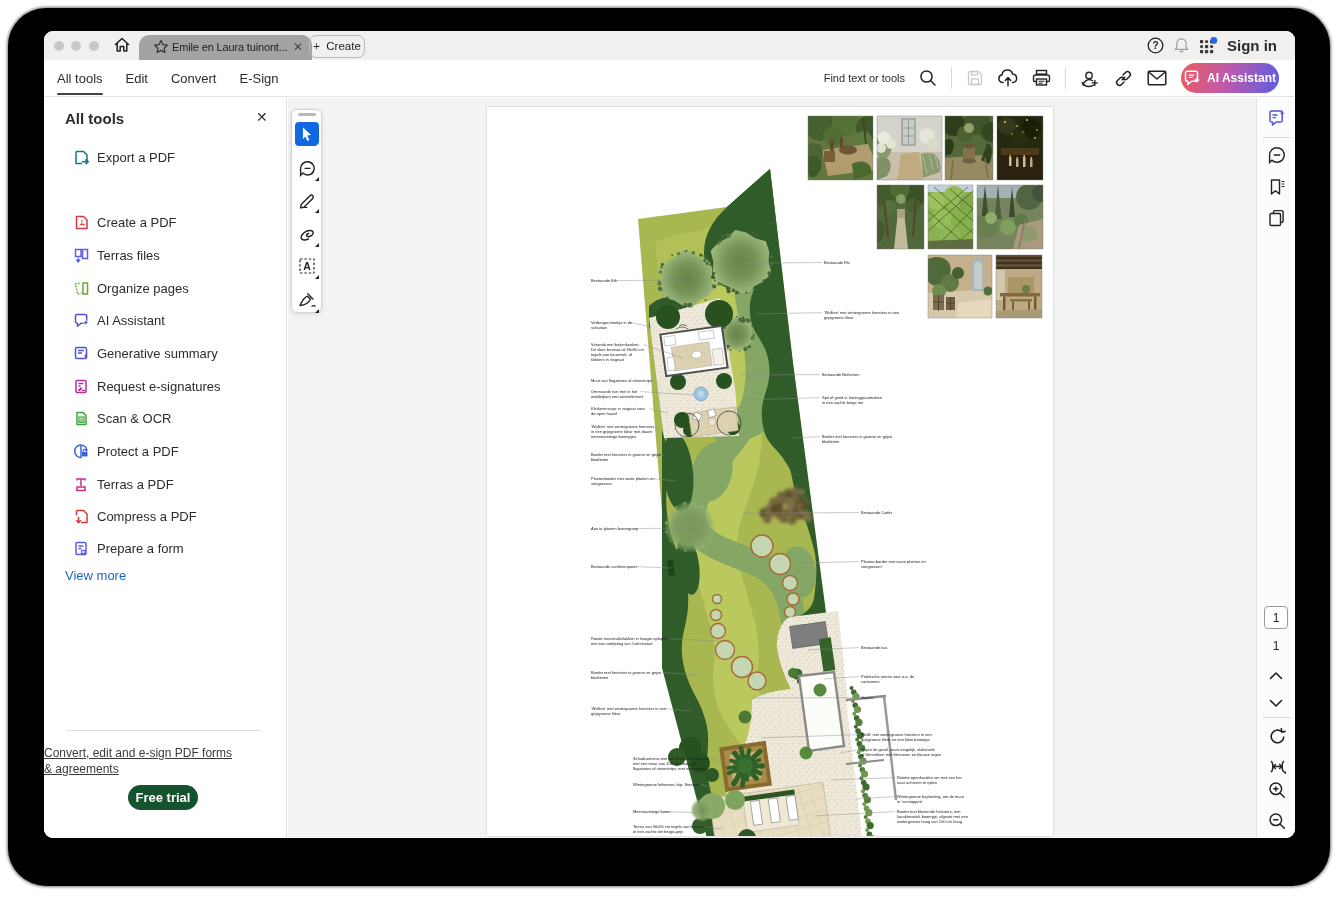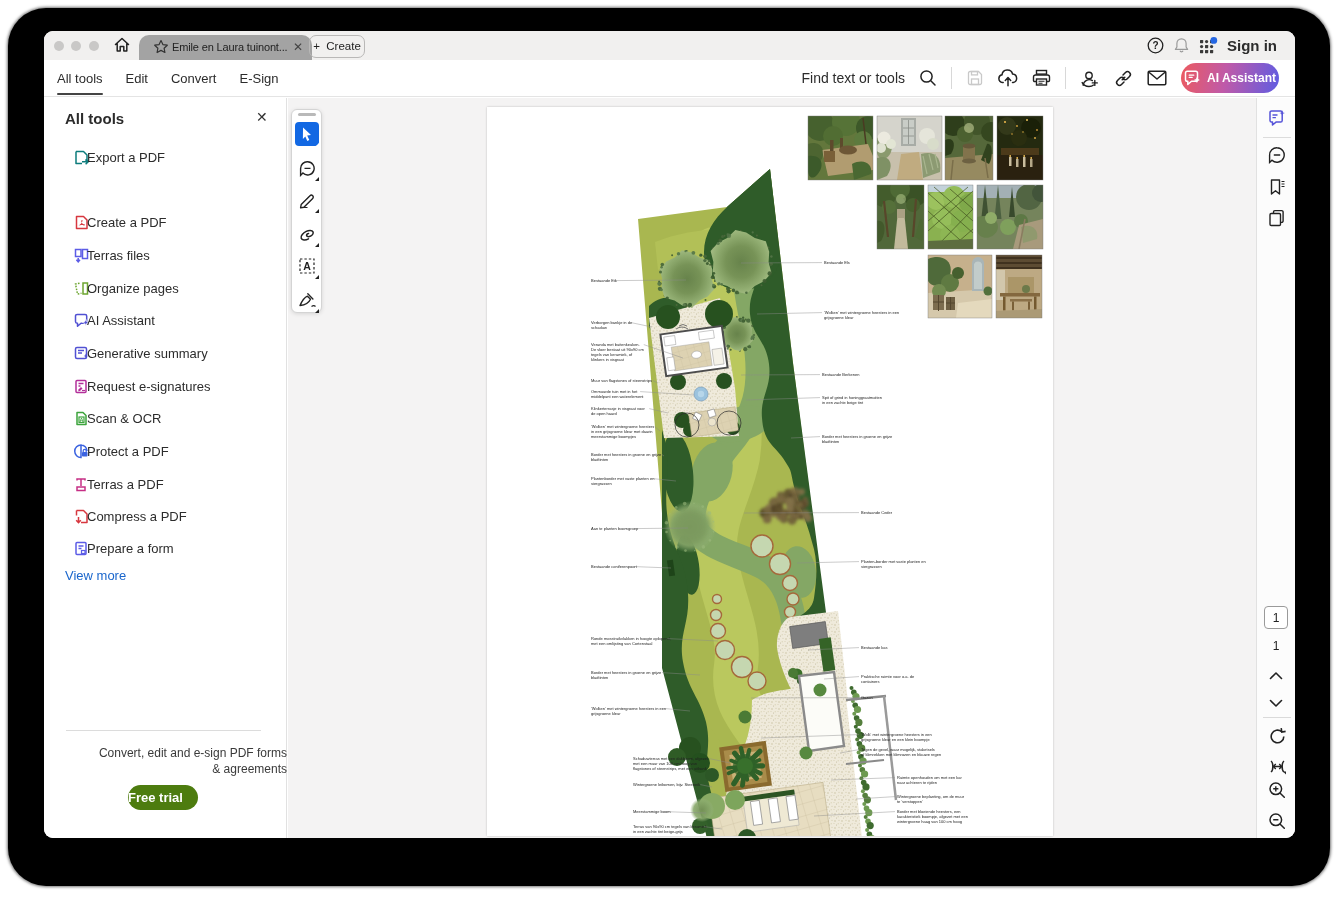--- a/index.html
+++ b/index.html
@@ -16,35 +16,35 @@
 #tab .x { position:absolute; right:9px; top:4.5px; font-size:12px; color:#444; }
 #createbtn { position:absolute; left:265px; top:4px; width:56px; height:23px; border:1px solid #b9b8b7; border-radius:7px; font-size:11.5px; color:#222; text-align:center; line-height:21px; }
 #tb-right { position:absolute; right:18px; top:0; height:29px; display:flex; align-items:center; gap:9px; }
 #signin { font-size:15px; font-weight:bold; color:#2c2c2c;text-align:center; }
 
 #toolbar { position:absolute; left:0; top:29px; width:100%; height:37px; background:#fff; border-bottom:1px solid #e4e4e4; }
 #menus { position:absolute; left:13px; top:0; height:36px; display:flex; gap:23px; align-items:center; font-size:13px; color:#2c2c2c; }
 #menus .sel { position:relative; }
 #menus .sel:after { content:""; position:absolute; left:0; right:0; bottom:-9px; height:2px; background:#444; border-radius:1px; }
 #findrow { position:absolute; right:16px; top:0; height:36px; display:flex; align-items:center; gap:14px; }
-#findrow .ft { font-size:14px; color:#2c2c2c; margin-right:0px; }
+#findrow .ft { font-size:11px; color:#2c2c2c; margin-right:0px; }
 .vsep { width:1px; height:22px; background:#d8d8d8; }
 #aibtn { white-space:nowrap; width:98px; height:30px; border-radius:15px; background:linear-gradient(100deg,#ec5a5f 0%,#c05aa8 45%,#5f5ce2 100%); color:#fff; font-size:12px; font-weight:bold; display:flex; align-items:center; justify-content:center; gap:6px; }
 
 #content { position:absolute; left:0; top:67px; width:100%; height:740px; }
 #leftpanel { position:absolute; left:0; top:0; width:243px; height:100%; background:#fff; border-right:1px solid #e1e1e1; }
 #lp-head { position:absolute; left:21px; top:12px; font-size:15px; font-weight:bold; color:#2c2c2c; }
 #lp-x { position:absolute; left:212px; top:11px; font-size:14px; color:#333; }
 .tool { position:absolute; left:0; width:243px; height:33px; }
 .tool .ic { position:absolute; left:29px; top:1px; width:17px; height:17px; }
-.tool .lb { position:absolute; left:43px; top:2px; font-size:13px; color:#2c2c2c; }
+.tool .lb { position:absolute; left:53px; top:2px; font-size:13px; color:#2c2c2c; }
 #viewmore { position:absolute; left:21px; top:470px; font-size:13px; color:#1a66cc; }
 #lp-div { position:absolute; left:22px; top:632px; width:195px; height:1px; background:#dcdcdc; }
-#lp-cap { position:absolute; left:0; top:648px; width:243px; text-align:right; font-size:12px; color:#3a3a3a; line-height:1.3; }
-#freetrial { position:absolute; left:84px; top:687px; width:70px; height:25px; border-radius:13px; background:#4d7c0f; color:#fff; font-size:13px; font-weight:bold; text-align:left; line-height:25px; }
+#lp-cap { position:absolute; left:0; top:648px; width:243px; text-align:left; font-size:12px; color:#3a3a3a; line-height:1.3;text-decoration:underline; }
+#freetrial { position:absolute; left:84px; top:687px; width:70px; height:25px; border-radius:13px; background:#14532d; color:#fff; font-size:13px; font-weight:bold; text-align:center; line-height:25px; }
 #docarea { position:absolute; left:244px; top:0; width:968px; height:100%; background:#f4f3f3; }
 #rightrail { position:absolute; left:1212px; top:0; width:39px; height:100%; background:#fcfcfc; border-left:1px solid #e1e1e1; }
 
 #ftools { position:absolute; left:247px; top:11px; width:31px; height:204px; background:#fff; border:1px solid #d4d4d4; border-radius:6px; box-shadow:0 1px 4px rgba(0,0,0,.12); }
 #ftools .hndl { position:absolute; left:6px; top:3px; width:18px; height:3px; border-radius:2px; background:#b9b9b9; }
 .fslot { position:absolute; left:3px; width:24px; height:24px; display:flex; align-items:center; justify-content:center; }
 .fslot.sel { background:#1268e3; border-radius:4px; }
 .fslot .cnr { position:absolute; right:0px; bottom:-1px; width:0; height:0; border-left:4px solid transparent; border-bottom:4px solid #222; }
 
 #page { position:absolute; left:443px; top:9px; width:566px; height:729px; background:#fff; box-shadow:0 0 2px rgba(0,0,0,.22); }

